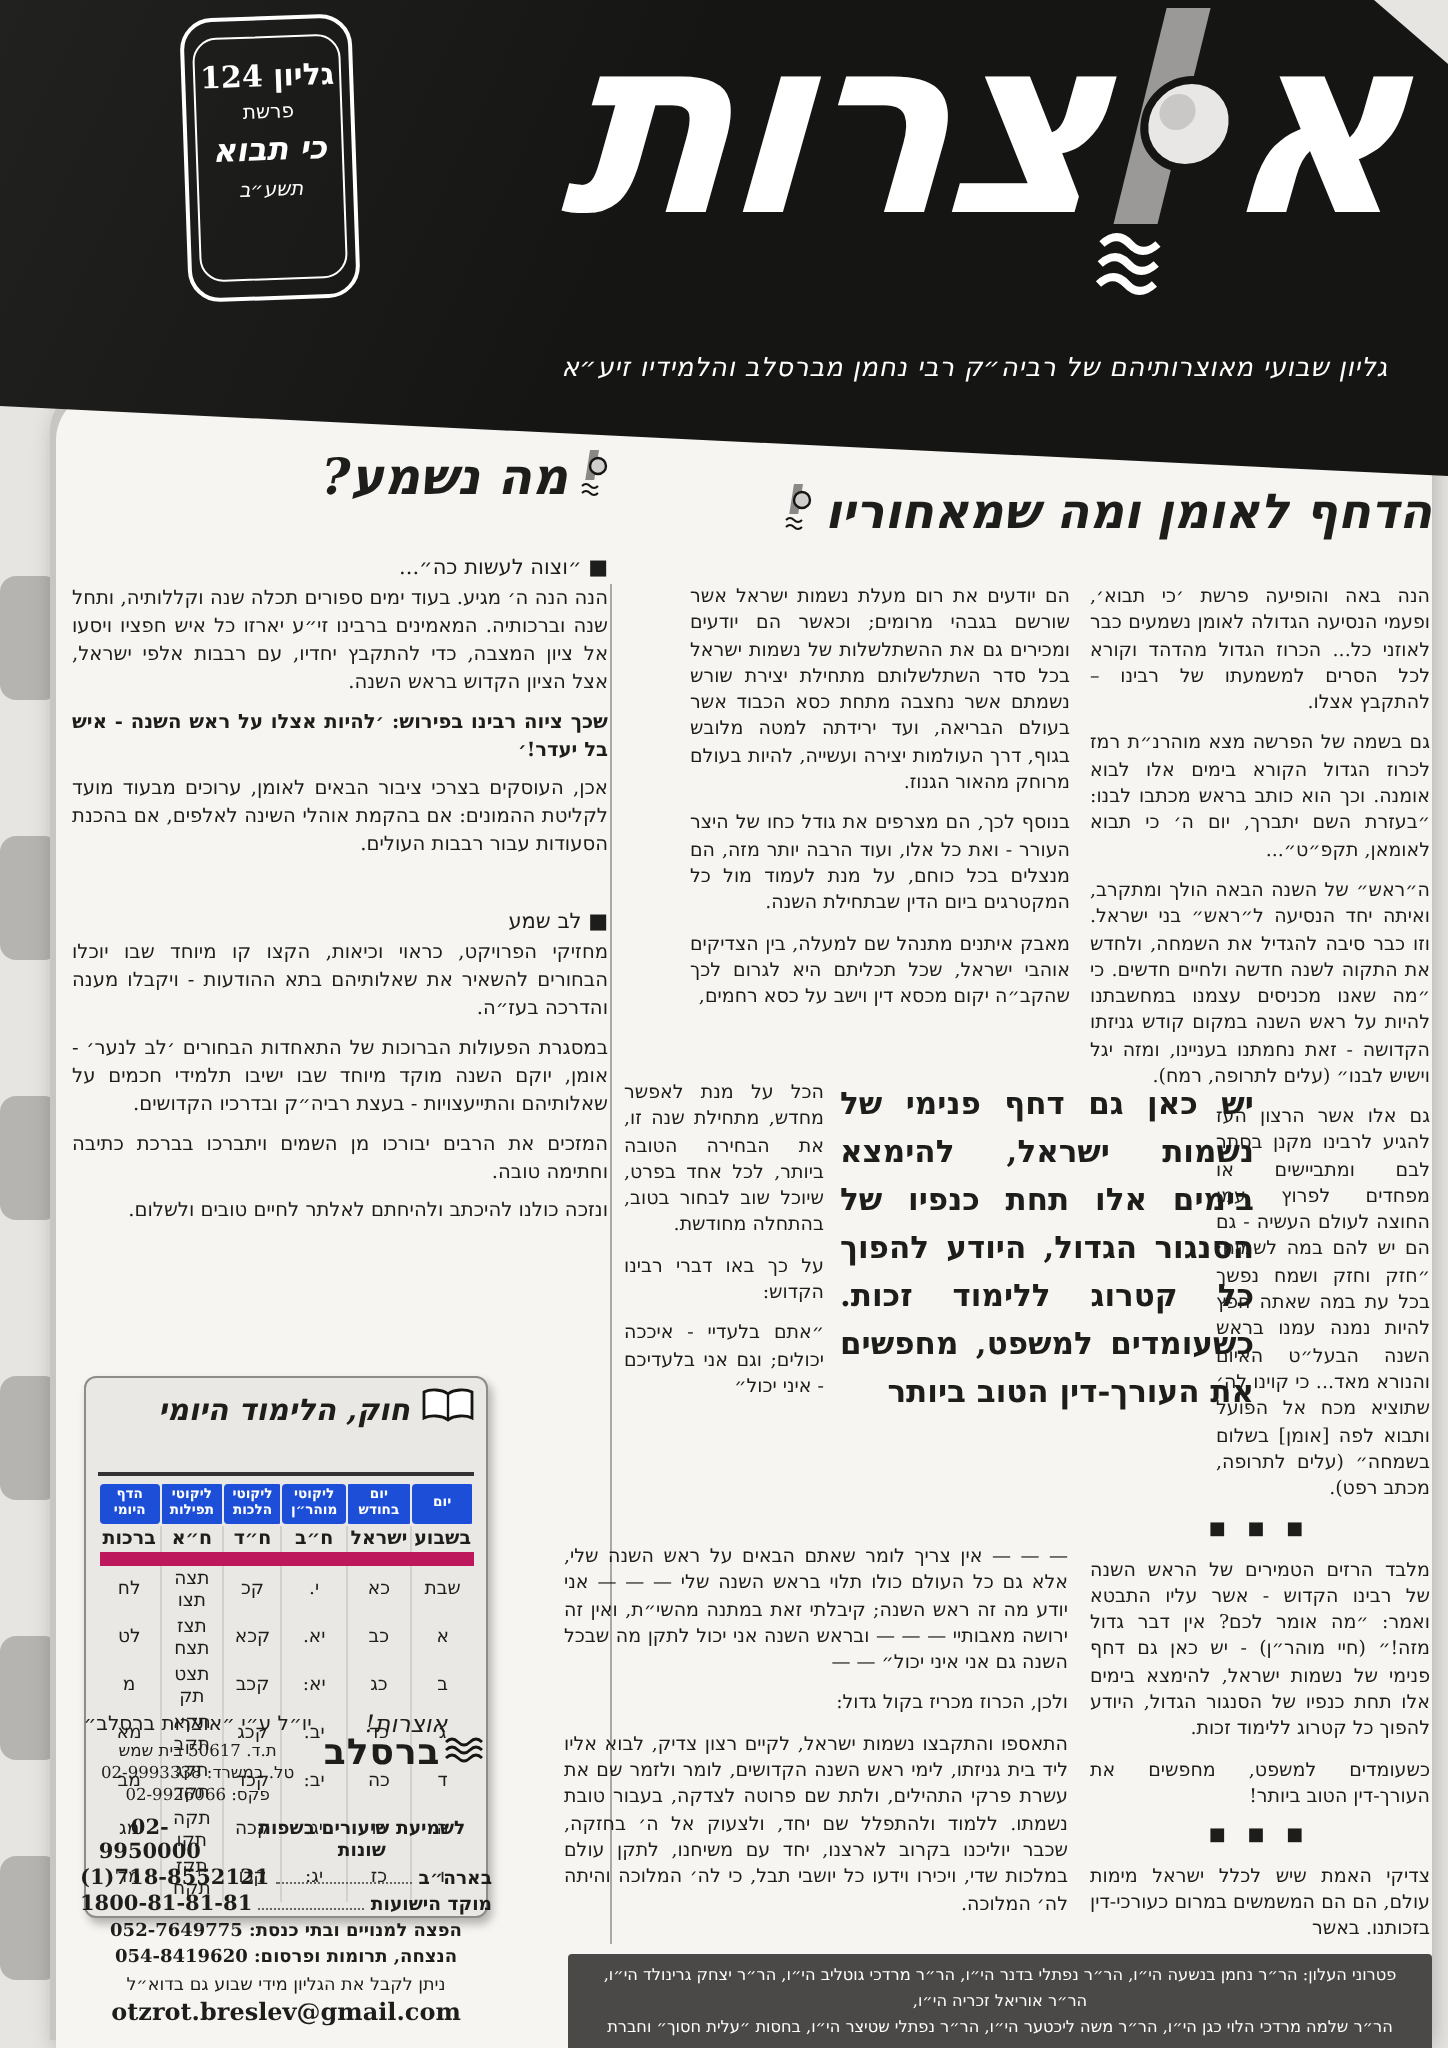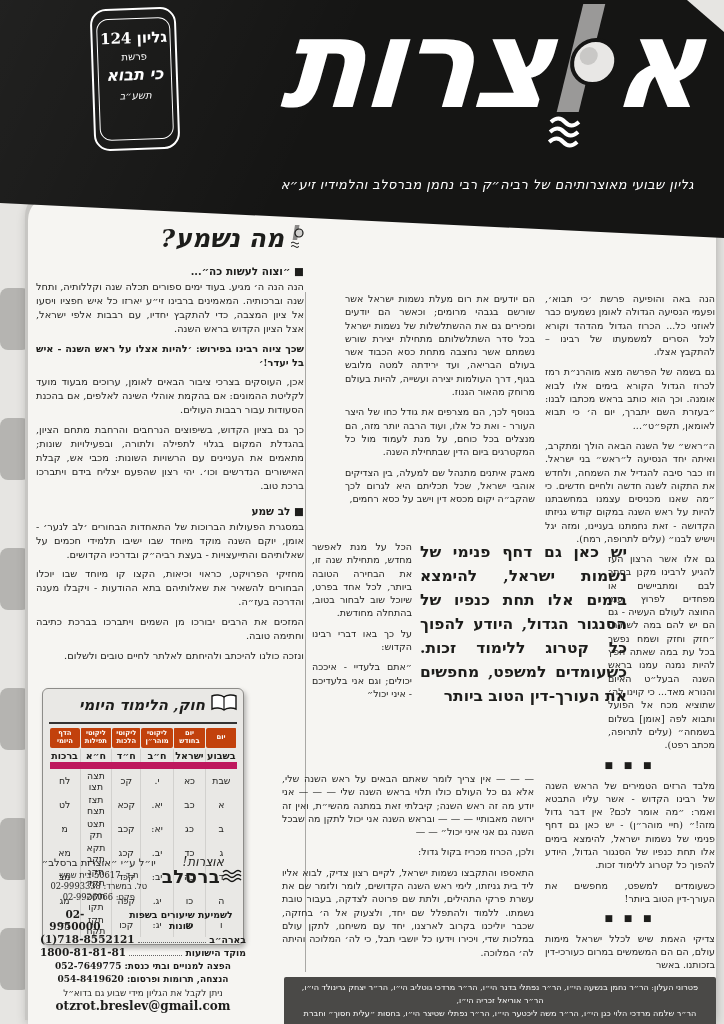--- a/index.html
+++ b/index.html
@@ -27,30 +27,30 @@
   
   .panel{position:absolute;top:196px;left:28px;width:688px;height:828px;background:#f6f5f2;
          border-radius:24px 24px 0 0;box-shadow:-3px -4px 0 0 #c7c6c3,0 0 12px rgba(0,0,0,.28);z-index:2;}
   .tab{position:absolute;left:0;width:30px;height:62px;background:#b5b4b1;border-radius:8px;z-index:1;}
   .rule-v{position:absolute;left:305px;top:292px;width:1px;height:680px;background:#a9a8a5;z-index:6;}
   .blk{position:absolute;z-index:7;}
   
   .sb{left:36px;top:224px;width:268px;}
   .sb-title-row{display:flex;align-items:center;gap:5px;margin-bottom:8px;}
   .sb-title{font-size:25px;font-weight:bold;font-style:italic;}
-  .sb-head{font-weight:bold;font-size:10.5px;margin:12px 0 3px;}
+  .sb-head{font-weight:normal;font-size:10.5px;margin:25px 0 3px;}
   .sb p{margin:0 0 6px;font-size:9.8px;line-height:1.42;text-align:justify;}
   .sb p.b{font-weight:bold;}
   
   .sched{left:42px;top:688px;width:202px;background:#e9e8e5;border:1px solid #8d8c89;
          border-radius:6px;padding:5px 6px 7px;box-sizing:border-box;box-shadow:2px 3px 5px rgba(0,0,0,.28);}
-  .sched-head{display:flex;align-items:center;gap:6px;border-bottom:2px solid #333;padding-bottom:6px;margin-bottom:3px;}
+  .sched-head{display:flex;align-items:center;gap:6px;border-bottom:2px solid #333;padding-bottom:20px;margin-bottom:3px;}
   .sched-title{font-size:15px;font-weight:bold;font-style:italic;}
   table.sched-t{width:100%;border-collapse:collapse;text-align:center;}
-  .sched-t th{background:#c2410c;color:#fff;font-size:6.8px;font-weight:bold;padding:2px 1px;line-height:1.15;border:1px solid #e9e8e5;border-radius:2px;}
+  .sched-t th{background:#1d4ed8;color:#fff;font-size:6.8px;font-weight:bold;padding:2px 1px;line-height:1.15;border:1px solid #e9e8e5;border-radius:2px;}
   .sched-t td{font-size:9.3px;padding:1px;border-left:1px solid #d2d1ce;}
   .sched-t td:last-child{border-left:none;}
   .sched-t tr.subhead td{font-weight:bold;border-bottom:7px solid #be185d;font-size:9.5px;}
   
   .contact{left:40px;top:856px;width:206px;text-align:center;}
   .c-toprow{display:flex;gap:6px;align-items:flex-start;justify-content:center;margin-bottom:5px;}
   .c-addr{font-size:8.3px;line-height:1.35;text-align:center;}
   .c-addr .b1{font-weight:normal;font-size:10px;}
   .c-logo{text-align:center;line-height:1;}
   .c-logo .t1{font-size:12px;font-weight:normal;font-style:italic;}
@@ -130,24 +130,23 @@
           <path d="M2 18 q2 -2 4 0 t4 0" stroke="#151514" stroke-width="1" fill="none"></path>
           <path d="M2 21.5 q2 -2 4 0 t4 0" stroke="#151514" stroke-width="1" fill="none"></path>
         </svg>
       </span>
       <span class="sb-title">מה נשמע?</span>
     </div>
     <div class="sb-head">■ ״וצוה לעשות כה״...</div>
     <p>הנה הנה ה׳ מגיע. בעוד ימים ספורים תכלה שנה וקללותיה, ותחל שנה וברכותיה. המאמינים ברבינו זי״ע יארזו כל איש חפציו ויסעו אל ציון המצבה, כדי להתקבץ יחדיו, עם רבבות אלפי ישראל, אצל הציון הקדוש בראש השנה.</p>
     <p class="b">שכך ציוה רבינו בפירוש: ׳להיות אצלו על ראש השנה - איש בל יעדר!׳</p>
     <p>אכן, העוסקים בצרכי ציבור הבאים לאומן, ערוכים מבעוד מועד לקליטת ההמונים: אם בהקמת אוהלי השינה לאלפים, אם בהכנת הסעודות עבור רבבות העולים.</p>
-    <p>כך גם בציון הקדוש, בשיפוצים הנרחבים והרחבת מתחם הציון, בהגדלת המקום בגלוי לתפילה ולתורה, ובפעילויות שונות; מתאמים את העניינים עם הרשויות השונות: מכבי אש, קבלת האישורים הנדרשים וכו׳. יהי רצון שהפעם יצליח בידם ויתברכו ברכת טוב.</p>
     <div class="sb-head">■ לב שמע</div>
+    <p>מחזיקי הפרויקט, כראוי וכיאות, הקצו קו מיוחד שבו יוכלו הבחורים להשאיר את שאלותיהם בתא ההודעות - ויקבלו מענה והדרכה בעז״ה.</p>
     <p>במסגרת הפעולות הברוכות של התאחדות הבחורים ׳לב לנער׳ - אומן, יוקם השנה מוקד מיוחד שבו ישיבו תלמידי חכמים על שאלותיהם והתייעצויות - בעצת רביה״ק ובדרכיו הקדושים.</p>
-    <p>מחזיקי הפרויקט, כראוי וכיאות, הקצו קו מיוחד שבו יוכלו הבחורים להשאיר את שאלותיהם בתא ההודעות - ויקבלו מענה והדרכה בעז״ה.</p>
     <p>המזכים את הרבים יבורכו מן השמים ויתברכו בברכת כתיבה וחתימה טובה.</p>
     <p>ונזכה כולנו להיכתב ולהיחתם לאלתר לחיים טובים ולשלום.</p>
   </div>
 
   <div class="blk sched">
     <div class="sched-head">
       <span>
         <svg width="26" height="18" viewBox="0 0 26 18">
           <path d="M13 3 C10 0.5 4 0.5 1 2 L1 15 C4 13.5 10 13.5 13 16 C16 13.5 22 13.5 25 15 L25 2 C22 0.5 16 0.5 13 3 Z" fill="#fff" stroke="#151514" stroke-width="1.4"></path>
           <line x1="13" y1="3" x2="13" y2="16" stroke="#151514" stroke-width="1.2"></line>
@@ -272,20 +271,31 @@
       <span class="dots"></span>
       <span class="num">1800-81-81-81</span>
     </div>
     <div class="c-small">הפצה למנויים ובתי כנסת: 052-7649775</div>
     <div class="c-small">הנצחה, תרומות ופרסום: 054-8419620</div>
     <div class="c-note">ניתן לקבל את הגליון מידי שבוע גם בדוא״ל</div>
     <div class="c-email">otzrot.breslev@gmail.com</div>
 
   </div>
 
+  <div class="blk a-title-row">
+    <span class="a-title">הדחף לאומן ומה שמאחוריו</span>
+    <span>
+      <svg width="15" height="24" viewBox="0 0 15 24">
+        <rect x="6" y="0" width="4.5" height="15" fill="#8a8988" transform="skewX(-9)"></rect>
+        <circle cx="10" cy="8" r="4" fill="#cfcecc" stroke="#151514" stroke-width="1.2"></circle>
+        <path d="M2 18 q2 -2 4 0 t4 0" stroke="#151514" stroke-width="1" fill="none"></path>
+        <path d="M2 21.5 q2 -2 4 0 t4 0" stroke="#151514" stroke-width="1" fill="none"></path>
+      </svg>
+    </span>
+  </div>
 
   <div class="blk col colR-top">
     <p>הנה באה והופיעה פרשת ׳כי תבוא׳, ופעמי הנסיעה הגדולה לאומן נשמעים כבר לאוזני כל... הכרוז הגדול מהדהד וקורא לכל הסרים למשמעתו של רבינו – להתקבץ אצלו.</p>
     <p>גם בשמה של הפרשה מצא מוהרנ״ת רמז לכרוז הגדול הקורא בימים אלו לבוא אומנה. וכך הוא כותב בראש מכתבו לבנו: ״בעזרת השם יתברך, יום ה׳ כי תבוא לאומאן, תקפ״ט״...</p>
     <p>ה״ראש״ של השנה הבאה הולך ומתקרב, ואיתה יחד הנסיעה ל״ראש״ בני ישראל. וזו כבר סיבה להגדיל את השמחה, ולחדש את התקוה לשנה חדשה ולחיים חדשים. כי ״מה שאנו מכניסים עצמנו במחשבתנו להיות על ראש השנה במקום קודש גניזתו הקדושה - זאת נחמתנו בעניינו, ומזה יגל וישיש לבנו״ (עלים לתרופה, רמח).</p>
   </div>
 
   <div class="blk col colR-narrow">
     <p>גם אלו אשר הרצון העז להגיע לרבינו מקנן בסתר לבם ומתביישים או מפחדים לפרוץ עמו החוצה לעולם העשיה - גם הם יש להם במה לשמוח: ״חזק וחזק ושמח נפשך בכל עת במה שאתה חפץ להיות נמנה עמנו בראש השנה הבעל״ט האיום והנורא מאד... כי קוינו לה׳ שתוציא מכח אל הפועל ותבוא לפה [אומן] בשלום בשמחה״ (עלים לתרופה, מכתב רפט).</p>
   </div>

